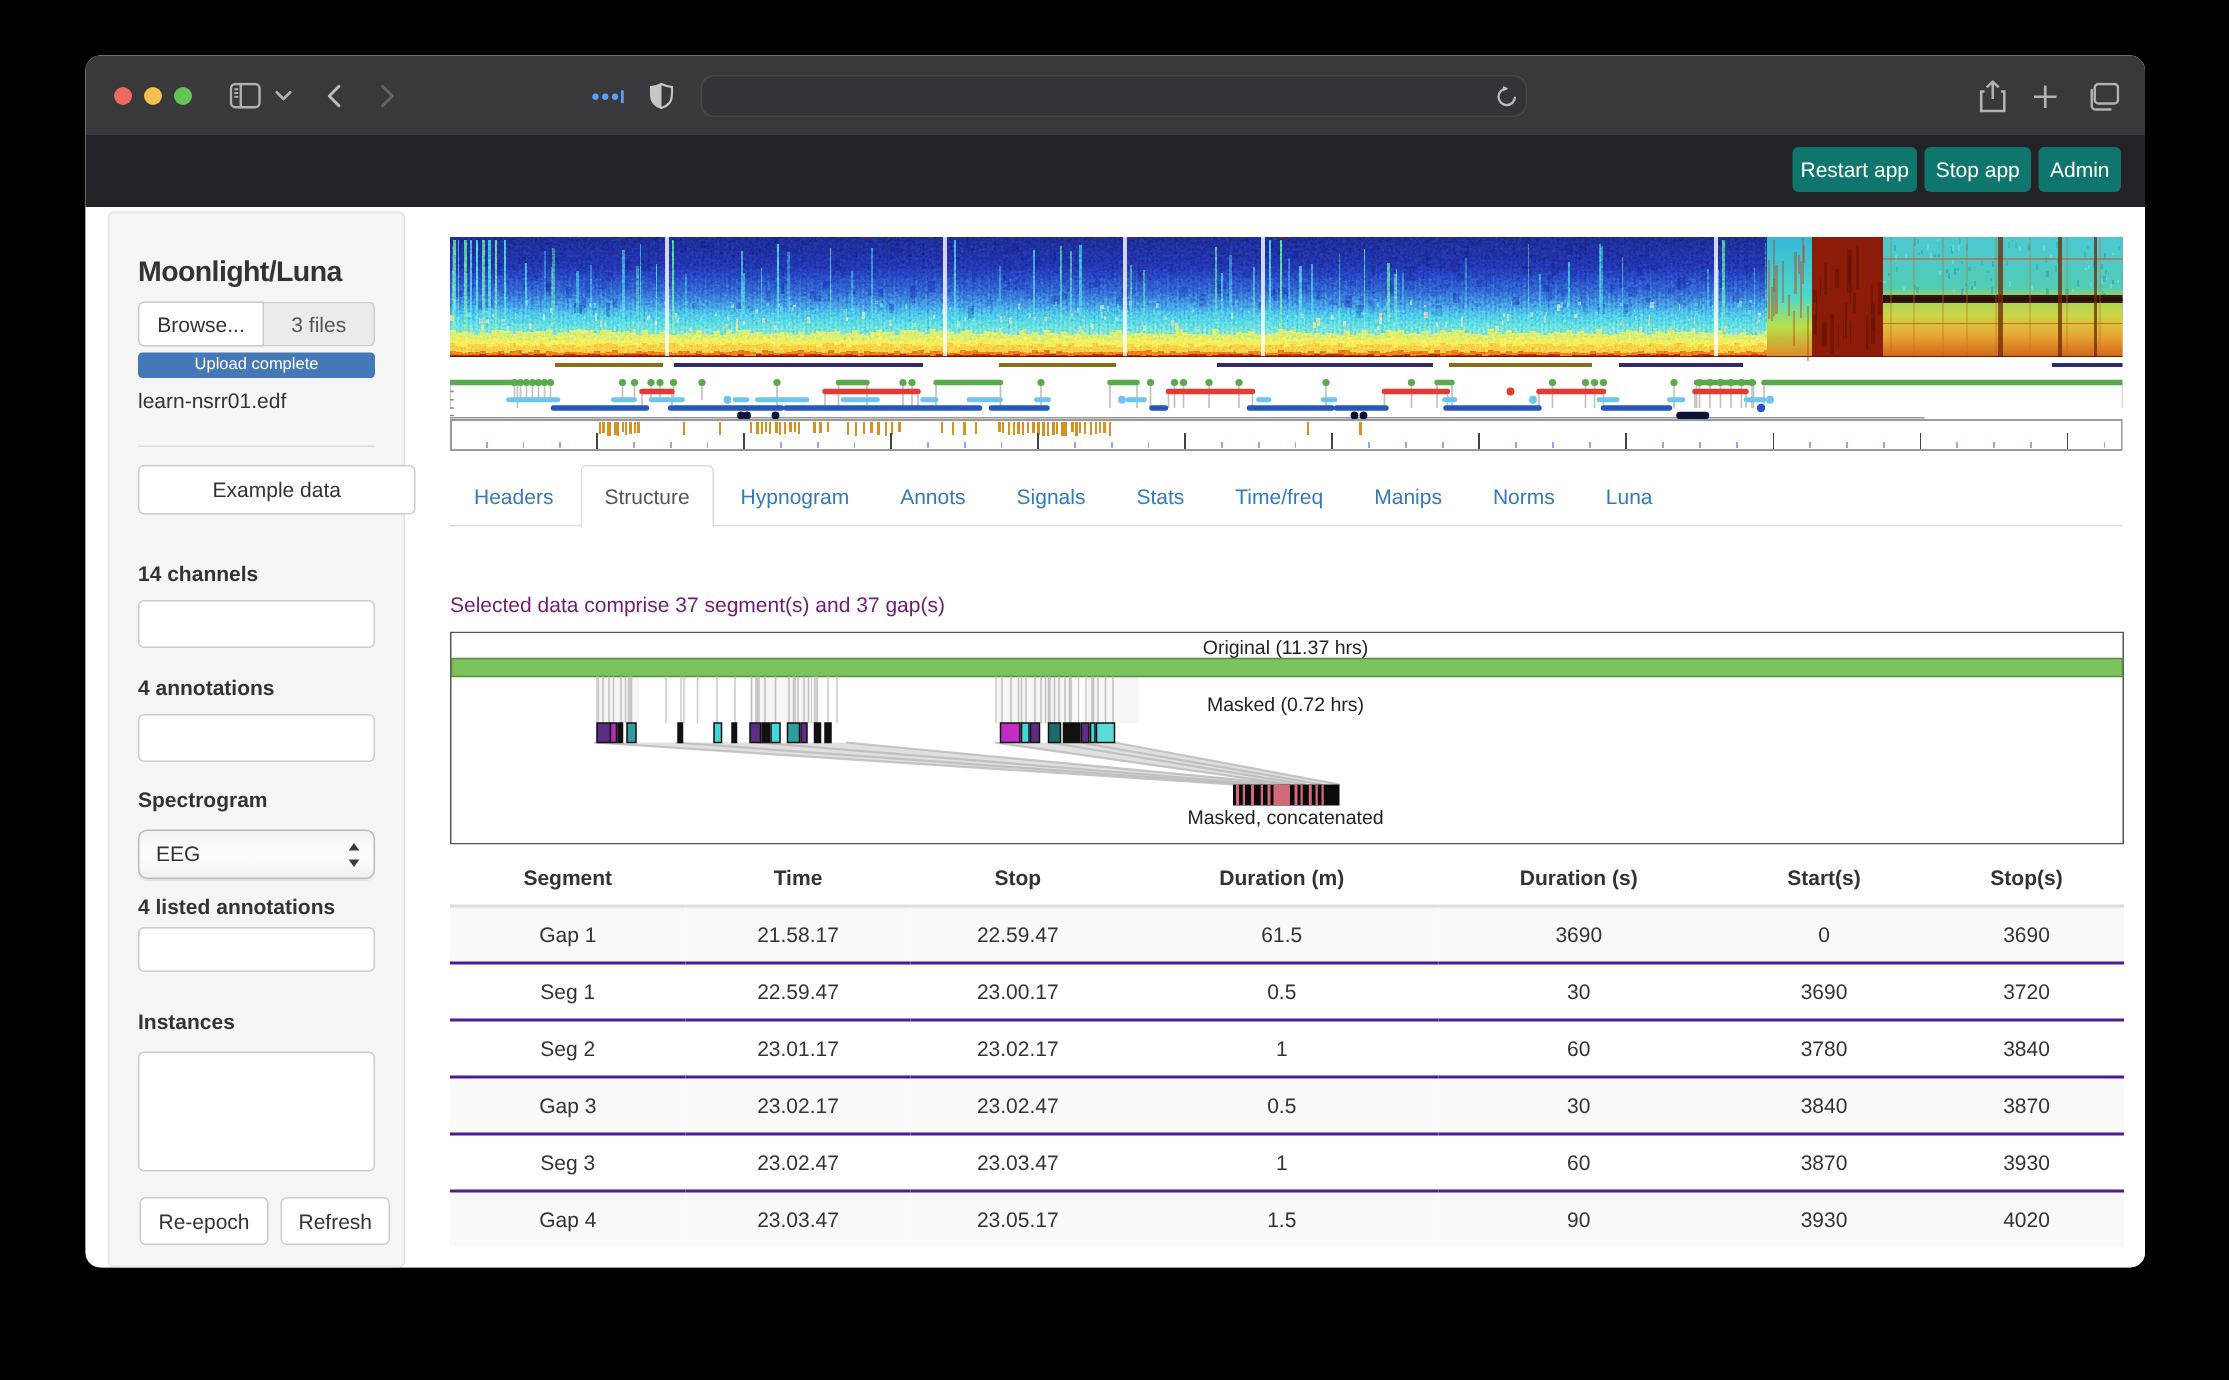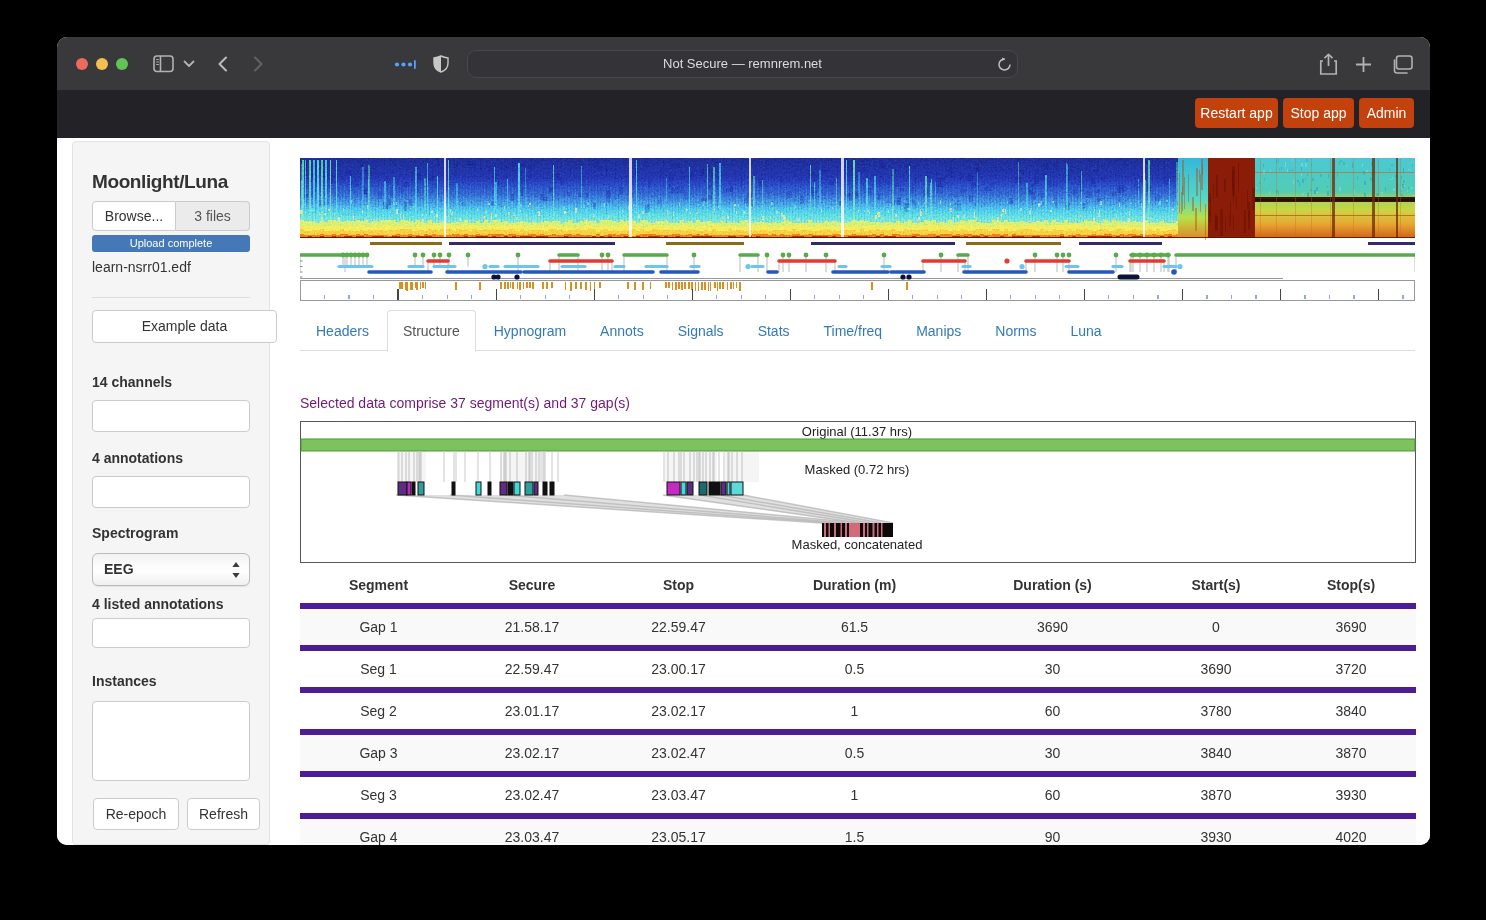--- a/index.html
+++ b/index.html
@@ -1,33 +1,33 @@
 <!DOCTYPE html>
 <html><head>
 <meta charset="utf-8">
 <style>
 * { margin:0; padding:0; box-sizing:border-box; }
 html,body { width:1486px; height:920px; background:#000; font-family:"Liberation Sans", sans-serif; }
 #win { position:absolute; left:57px; top:37px; width:1373px; height:808px; border-radius:10px; overflow:hidden; background:#fff; }
 #titlebar { position:absolute; left:0; top:0; width:100%; height:53px; background:#39383b; }
 .light { position:absolute; top:21px; width:12px; height:12px; border-radius:50%; }
 #appheader { position:absolute; left:0; top:53px; width:100%; height:48px; background:#232226; }
-.hbtn { position:absolute; top:8px; height:30px; background:#c2410c; border-radius:4px; color:#fff; font-size:14px; text-align:center; line-height:30px; }
+.hbtn { position:absolute; top:8px; height:30px; background:#0f766e; border-radius:4px; color:#fff; font-size:14px; text-align:center; line-height:30px; }
 #content { position:absolute; left:0; top:101px; width:100%; height:707px; background:#fff; }
 #well { position:absolute; left:15px; top:3px; width:198px; height:704px; background:#f5f5f5; border:1px solid #e3e3e3; border-radius:4px; }
 .sb { position:absolute; left:19px; width:158px; }
 .lbl { font-weight:700; font-size:14px; color:#333; }
 .inp { position:absolute; left:19px; width:158px; background:#fff; border:1px solid #ccc; border-radius:4px; }
 .btn { background:#fff; border:1px solid #ccc; border-radius:4px; font-size:14px; color:#333; text-align:center; }
 .navtabs { position:absolute; left:243px; width:1115px; height:41px; border-bottom:1px solid #ddd; font-size:14px; }
 .navtabs a { float:left; display:block; padding:10px 15px; line-height:20px; color:#337ab7; text-decoration:none; margin-right:2px; border:1px solid transparent; }
 .navtabs a.active { color:#555; background:#fff; border:1px solid #ddd; border-bottom:1px solid #fff; border-radius:4px 4px 0 0; position:relative; top:0; height:42px; }
 table.tbl { position:absolute; left:243px; top:429px; width:1116px; border-collapse:collapse; font-size:14px; color:#333; }
 table.tbl th { font-weight:700; padding:8px; line-height:20px; text-align:center; border-bottom:2px solid #ddd; }
-table.tbl td { padding:8px; line-height:20px; text-align:center; border-top:6px solid #4c1d95; }
+table.tbl td { padding:8px; line-height:20px; text-align:center; border-top:2px solid #4c1d95; }
 table.tbl tr.odd { background:#f9f9f9; }
 svg text { font-family:"Liberation Sans", sans-serif; }
 </style>
 </head>
 <body>
 <div id="win">
 
   <div id="titlebar">
     <div class="light" style="left:19px; background:#ec6a5e;"></div>
     <div class="light" style="left:39px; background:#f5bf4f;"></div>
@@ -52,21 +52,20 @@
       <circle cx="3" cy="4.5" r="2.1" fill="#55a2f6"></circle>
         <circle cx="9.5" cy="4.5" r="2.1" fill="#55a2f6"></circle>
         <circle cx="16" cy="4.5" r="2.1" fill="#55a2f6"></circle>
       <rect x="20" y="0" width="1.8" height="9" rx="0.9" fill="#55a2f6"></rect>
     </svg>
     <svg style="position:absolute;left:376px;top:18px" width="16" height="18" viewBox="0 0 16 18">
       <path d="M8 1 C10.5 2.2 13 2.8 15 3 L15 8 C15 12.5 12.2 15.7 8 17 C3.8 15.7 1 12.5 1 8 L1 3 C3 2.8 5.5 2.2 8 1 Z" fill="none" stroke="#c9c7c6" stroke-width="1.4"></path>
       <path d="M8 1 C5.5 2.2 3 2.8 1 3 L1 8 C1 12.5 3.8 15.7 8 17 Z" fill="#c9c7c6"></path>
     </svg>
     <div style="position:absolute;left:410px;top:13px;width:551px;height:28px;background:#343338;border:1px solid #48474b;border-radius:9px;"></div>
-    <div style="position:absolute;left:410px;top:13px;width:551px;height:28px;line-height:28px;text-align:center;font-size:13px;color:#dcdcdc;">Not Secure — remnrem.net</div>
     <svg style="position:absolute;left:940px;top:20px" width="15" height="15" viewBox="0 0 15 15">
       <path d="M13 7.5 A5.5 5.5 0 1 1 7.5 2" fill="none" stroke="#bcbbbd" stroke-width="1.5"></path>
       <path d="M5 0.4 L8.6 2 L5 3.9 Z" fill="#bcbbbd"></path>
     </svg>
     <svg style="position:absolute;left:1262px;top:16px" width="19" height="23" viewBox="0 0 19 23">
       <path d="M4 8 L1.8 8 L1.8 21 L17.2 21 L17.2 8 L15 8" fill="none" stroke="#b2b1b3" stroke-width="1.7"></path>
       <line x1="9.5" y1="1.8" x2="9.5" y2="13" stroke="#b2b1b3" stroke-width="1.7"></line>
       <polyline points="5.5,5.2 9.5,1.4 13.5,5.2" fill="none" stroke="#b2b1b3" stroke-width="1.7" stroke-linejoin="round"></polyline>
     </svg>
     <svg style="position:absolute;left:1298px;top:19px" width="17" height="17" viewBox="0 0 17 17">
@@ -94,21 +93,21 @@
       </div>
       <div style="position:absolute; left:19px; top:93px; width:158px; height:17px; background:#4478b6; border-radius:3px; color:#fff; font-size:11px; text-align:center; line-height:17px;">Upload complete</div>
       <div class="sb" style="top:117px; font-size:14px; color:#333;">learn-nsrr01.edf</div>
       <div style="position:absolute; left:19px; top:155px; width:158px; height:1px; background:#ddd;"></div>
       <div class="btn" style="position:absolute; left:19px; top:168px; width:185px; height:33px; line-height:31px;">Example data</div>
       <div class="sb lbl" style="top:232px;">14 channels</div>
       <div class="inp" style="top:258px; height:32px;"></div>
       <div class="sb lbl" style="top:308px;">4 annotations</div>
       <div class="inp" style="top:334px; height:32px;"></div>
       <div class="sb lbl" style="top:383px;">Spectrogram</div>
-      <div style="position:absolute; left:19px; top:411px; width:158px; height:33px; background:linear-gradient(#f2f2f2,#fdfdfd 45%,#fdfdfd 60%,#f0f0f0); border:1px solid #bbb; border-radius:6px; box-shadow:0 1px 1px rgba(0,0,0,0.08);font-weight:bold;">
+      <div style="position:absolute; left:19px; top:411px; width:158px; height:33px; background:linear-gradient(#f2f2f2,#fdfdfd 45%,#fdfdfd 60%,#f0f0f0); border:1px solid #bbb; border-radius:6px; box-shadow:0 1px 1px rgba(0,0,0,0.08);">
         <span style="position:absolute; left:11px; top:0; line-height:31px; font-size:14px; color:#333;">EEG</span>
         <svg style="position:absolute; right:8px; top:7px;" width="10" height="18" viewBox="0 0 10 18">
           <path d="M5 1 L8.6 6 L1.4 6 Z" fill="#3c3c3c"></path>
           <path d="M5 17 L8.6 12 L1.4 12 Z" fill="#3c3c3c"></path>
         </svg>
       </div>
       <div class="sb lbl" style="top:454px;">4 listed annotations</div>
       <div class="inp" style="top:476px; height:30px;"></div>
       <div class="sb lbl" style="top:531px;">Instances</div>
       <div class="inp" style="top:559px; height:80px;"></div>
@@ -2513,21 +2512,21 @@
           <col style="width:150px">
           <col style="width:143px">
           <col style="width:209px">
           <col style="width:187px">
           <col style="width:140px">
           <col style="width:130px">
       </colgroup>
       <thead>
         <tr>
             <th>Segment</th>
-            <th>Secure</th>
+            <th>Time</th>
             <th>Stop</th>
             <th>Duration (m)</th>
             <th>Duration (s)</th>
             <th>Start(s)</th>
             <th>Stop(s)</th>
           </tr>
       </thead>
       <tbody>
         <tr class="odd">
             <td>Gap 1</td>

